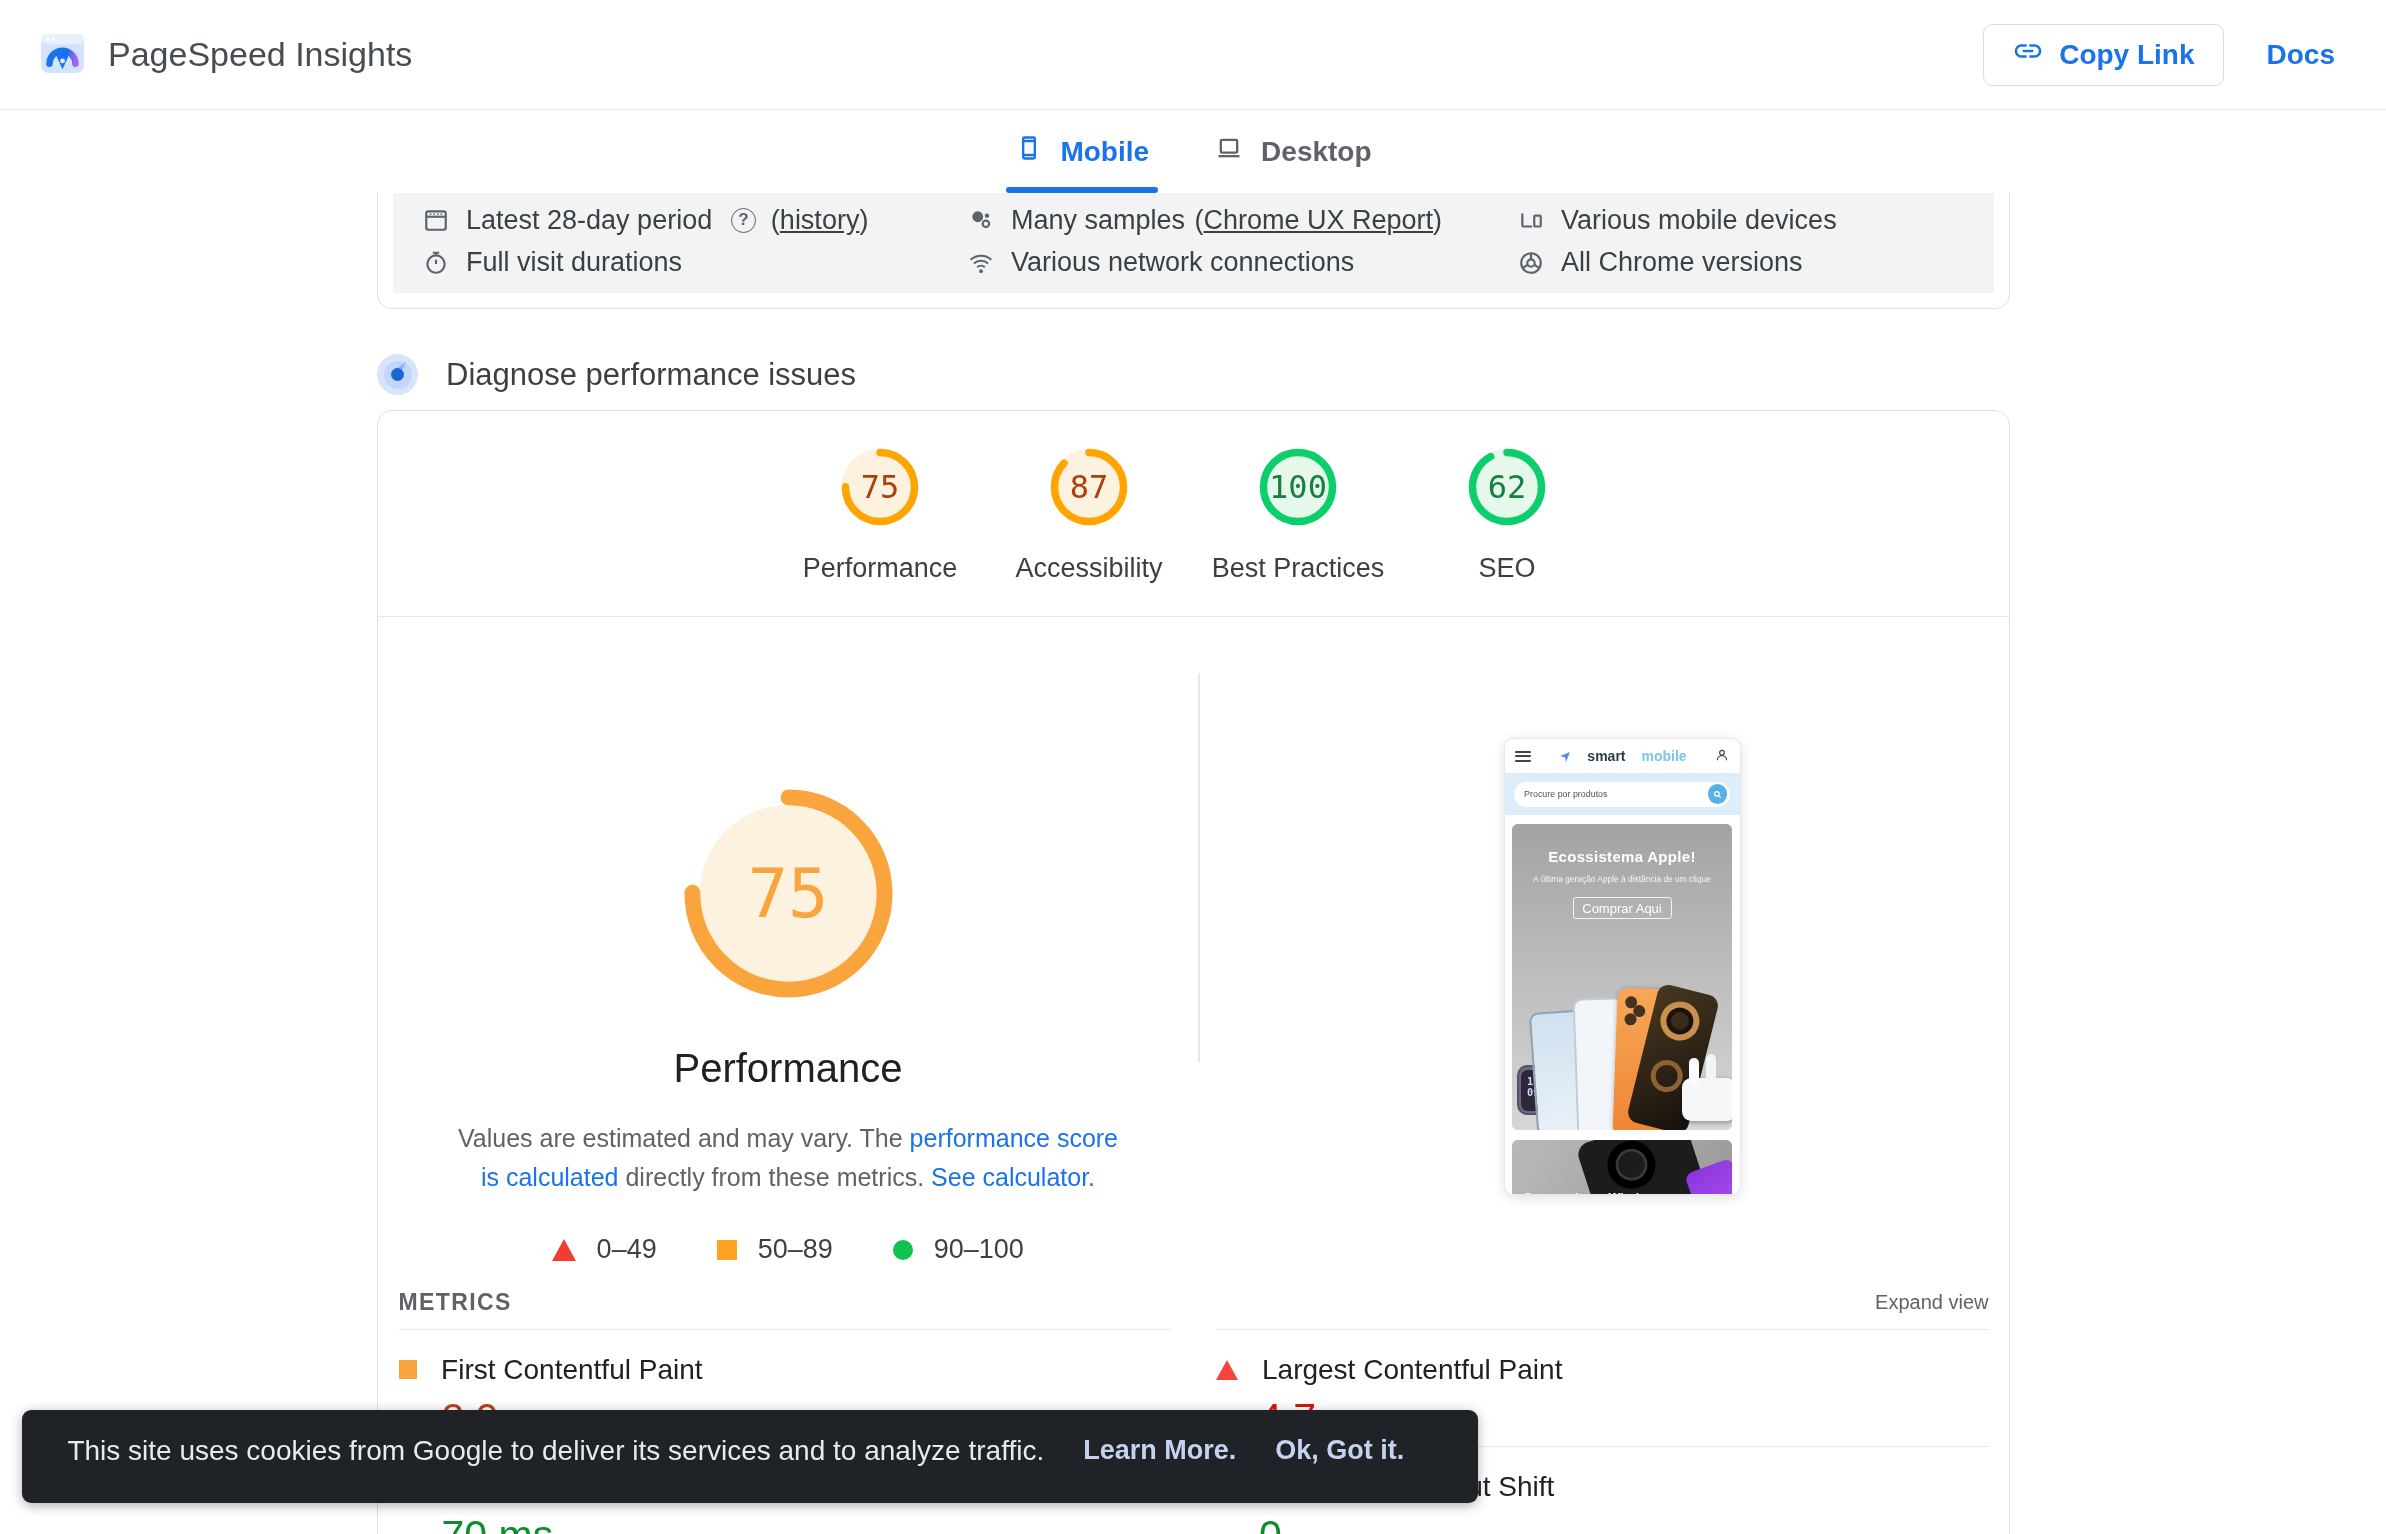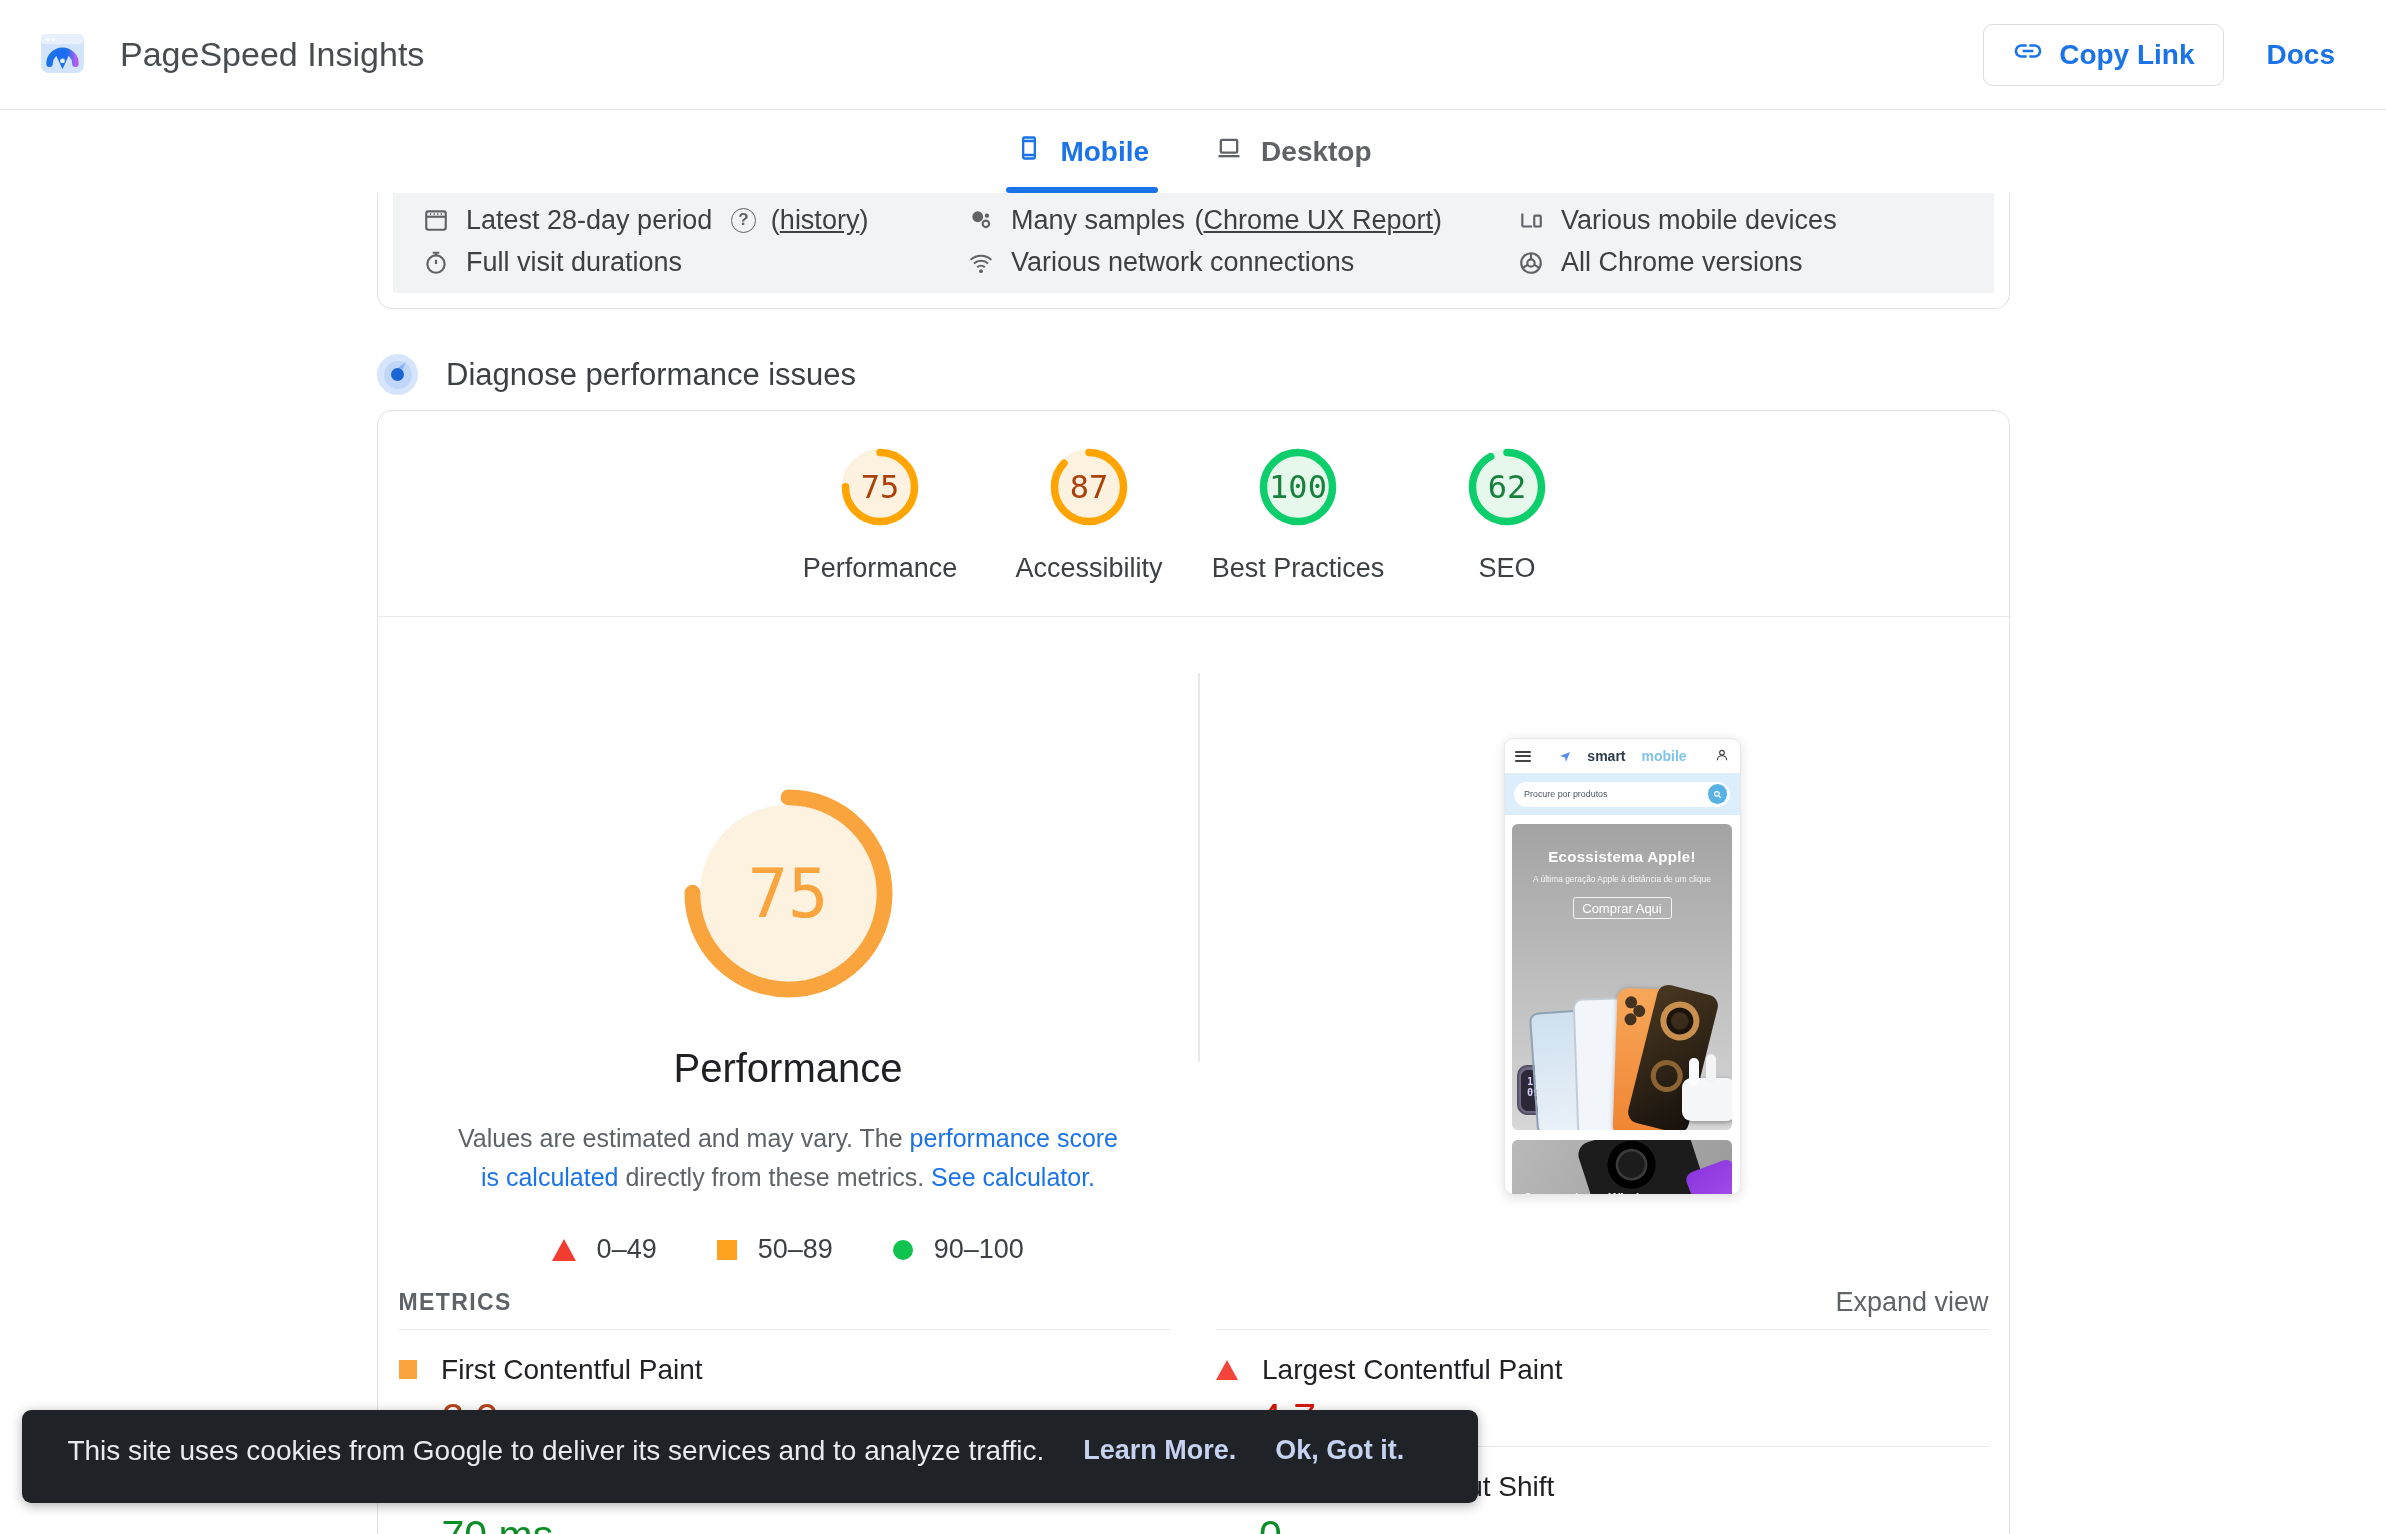--- a/index.html
+++ b/index.html
@@ -6,21 +6,21 @@
   html,body { margin:0; padding:0; }
   body {
     width:2387px; height:1534px; overflow:hidden; position:relative;
     background:#fff; color:#3c4043;
     font-family:"Liberation Sans", sans-serif;
   }
   a { text-decoration:none; cursor:pointer; }
 
   
   .topbar{height:110px;border-bottom:1.9px solid #e4e7ea;display:flex;align-items:center;justify-content:space-between;padding:0 37px 0 41px;background:#fff;}
-  .brand{display:flex;align-items:center;gap:36px;}
+  .brand{display:flex;align-items:center;gap:24px;}
   .brand-title{font-size:34px;color:#474c51;}
   .top-actions{display:flex;align-items:center;gap:43px;padding-right:15px;}
   .copy-btn{display:flex;align-items:center;gap:15px;border:1.9px solid #dadce0;border-radius:9.3px;height:62px;padding:0 28px;color:#1a73e8;font-size:28px;font-weight:bold;background:#fff;cursor:pointer;font-family:inherit;}
   .docs-link{color:#1a73e8;font-size:28px;font-weight:bold;}
 
   
   .tabs{height:83px;display:flex;justify-content:center;align-items:stretch;gap:65px;background:#fff;}
   .tab{display:flex;align-items:center;gap:17px;font-size:28px;font-weight:bold;position:relative;cursor:pointer;}
   .tab.active{color:#1a73e8;}
   .tab.inactive{color:#5f6368;}
@@ -67,21 +67,21 @@
   .perf-note{margin-top:28px;width:675px;font-size:25px;line-height:39px;color:#5f6368;text-align:center;}
   .perf-note a{color:#1a73e8;}
   .legend{display:flex;gap:60px;margin-top:37px;align-items:center;}
   .leg{display:flex;align-items:center;gap:20.5px;font-size:27px;color:#3c4043;}
   .shape-tri{width:0;height:0;border-left:12px solid transparent;border-right:12px solid transparent;border-bottom:22.4px solid #f23c32;}
   .shape-sq{width:20.5px;height:20.5px;background:#ffa21f;}
   .shape-dot{width:20.5px;height:20.5px;border-radius:50%;background:#10c34f;}
 
   .metrics-head{display:flex;justify-content:space-between;align-items:center;padding:0 20.5px;height:52px;}
   .metrics-title{font-size:23px;letter-spacing:1.4px;color:#5f6368;font-weight:bold;}
-  .expand-view{font-size:27px;color:#5f6368;cursor:pointer;}
+  .expand-view{font-size:20px;color:#5f6368;cursor:pointer;}
   .mgrid{display:grid;grid-template-columns:1fr 1fr;column-gap:45px;padding:0 20.5px;}
   .mitem{border-top:1.9px solid #e6e8ea;padding:24px 0 3.7px;}
   .mlabel{display:flex;align-items:center;gap:24px;font-size:28px;color:#202124;line-height:32px;}
   .mvalue{margin:9.3px 0 0 43px;font-size:41px;line-height:47px;}
   .mitem.average .mvalue{color:#b5441c;}
   .mitem.poor .mvalue{color:#d7170b;}
   .mitem.good .mvalue{color:#0b8e26;}
   .micon-sq{width:18.6px;height:18.6px;background:#f9a43f;flex:none;}
   .micon-tri{width:0;height:0;border-left:11.2px solid transparent;border-right:11.2px solid transparent;border-bottom:20.5px solid #f5443a;flex:none;}
   .micon-dot{width:18.6px;height:18.6px;border-radius:50%;background:#10c34f;flex:none;}

